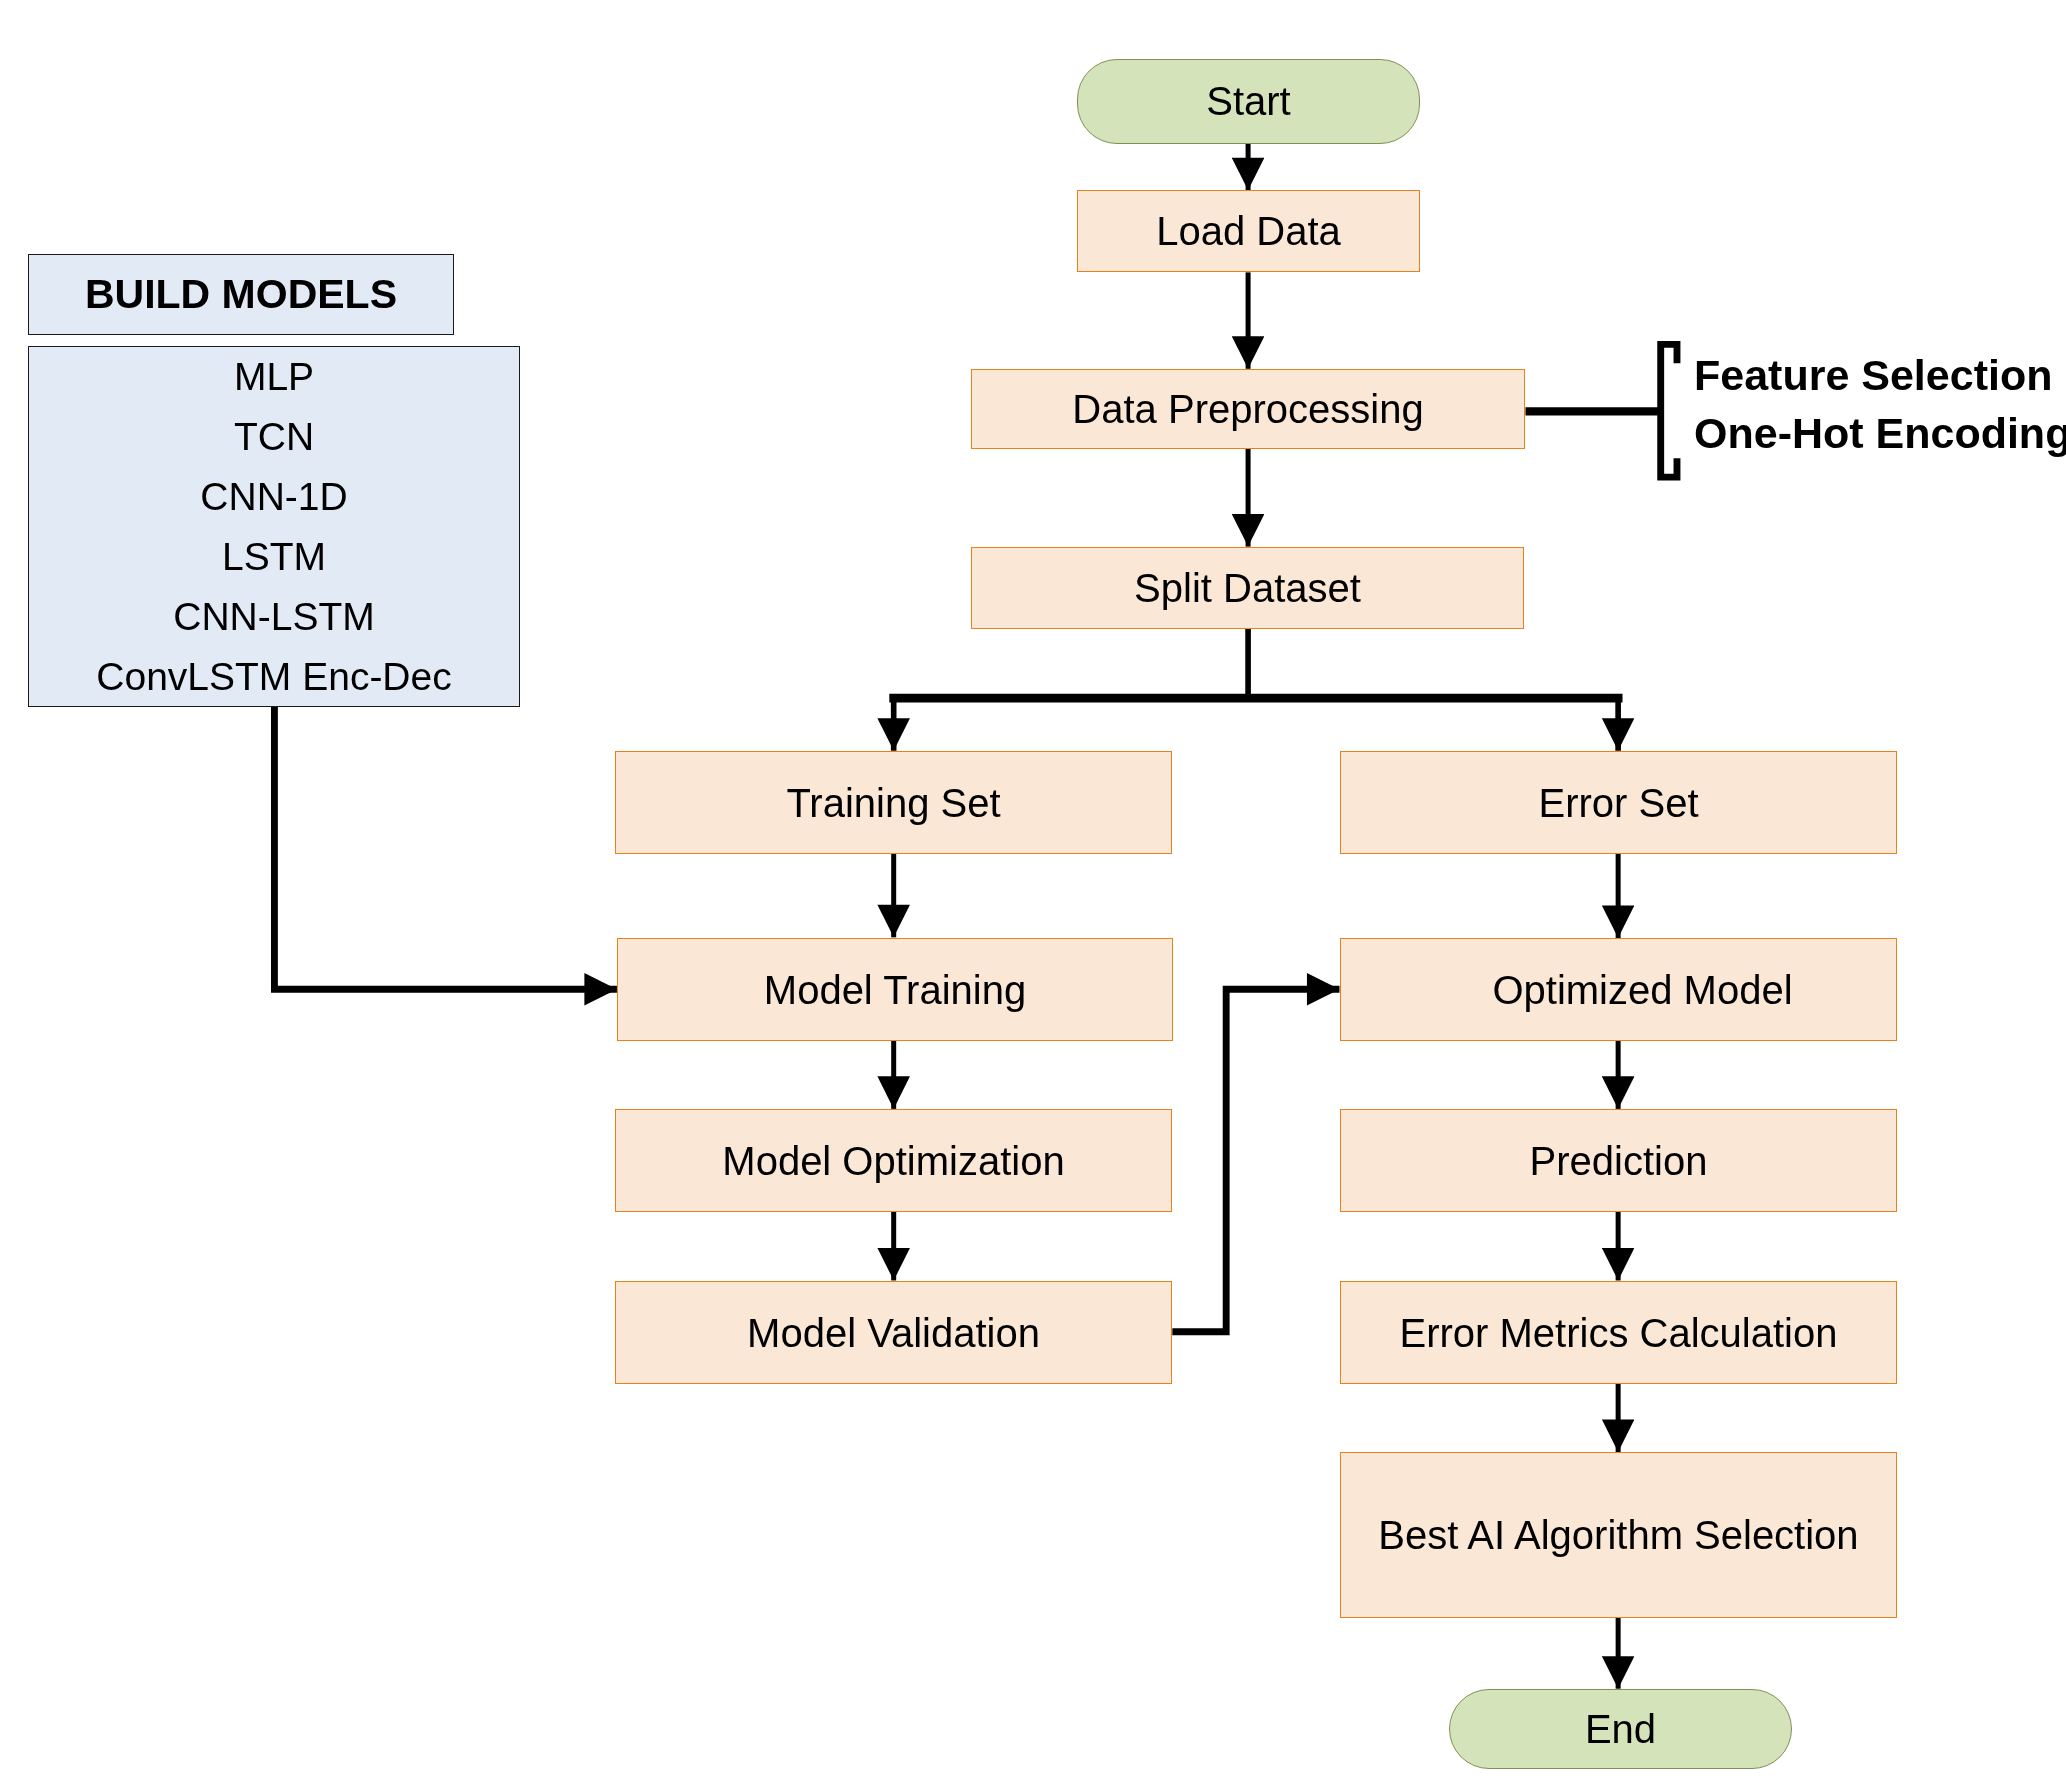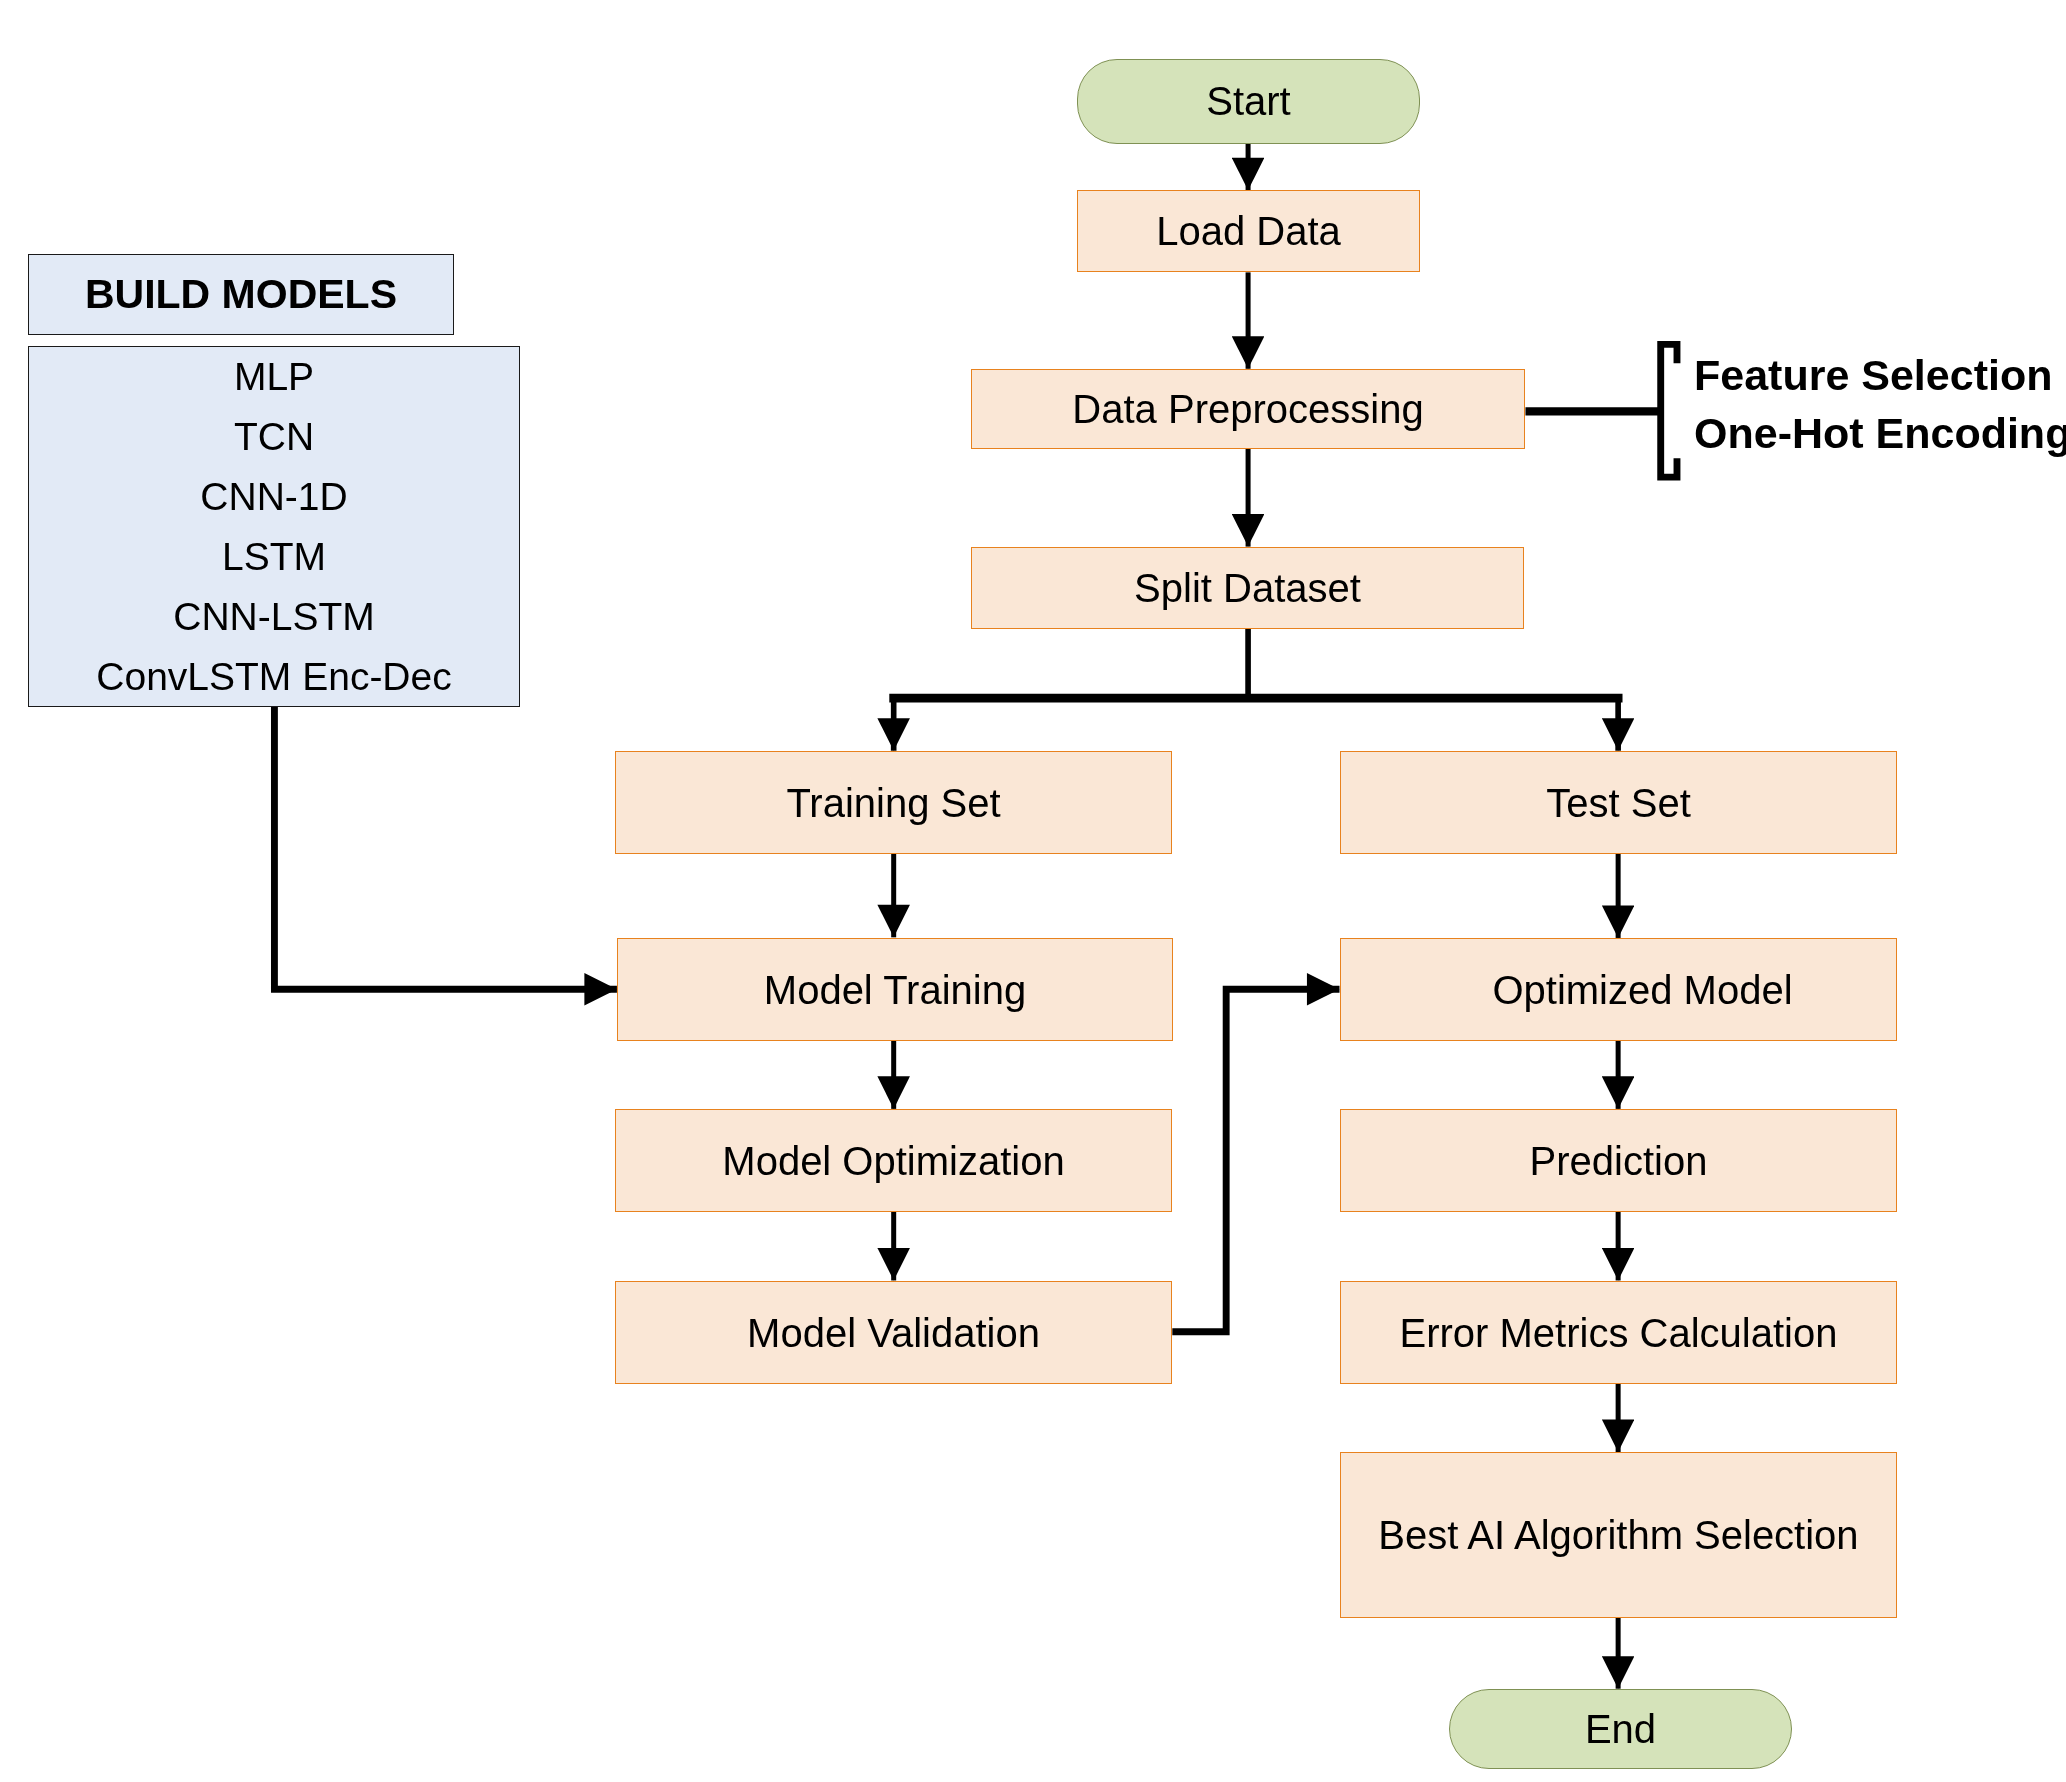--- a/index.html
+++ b/index.html
@@ -120,21 +120,21 @@
   <div class="node process" style="left:971px; top:547px; width:553px; height:82px;">Split Dataset</div>
 
   <div class="node process" style="left:615px; top:751px; width:557px; height:103px;">Training Set</div>
 
   <div class="node process" style="left:617px; top:938px; width:556px; height:103px;">Model Training</div>
 
   <div class="node process" style="left:615px; top:1109px; width:557px; height:103px;">Model Optimization</div>
 
   <div class="node process" style="left:615px; top:1281px; width:557px; height:103px;">Model Validation</div>
 
-  <div class="node process" style="left:1340px; top:751px; width:557px; height:103px;">Test Set</div>
+  <div class="node process" style="left:1340px; top:751px; width:557px; height:103px;">Error Set</div>
 
   <div class="node process" style="left:1340px; top:938px; width:557px; height:103px;padding-left:48px;">Optimized Model</div>
 
   <div class="node process" style="left:1340px; top:1109px; width:557px; height:103px;">Prediction</div>
 
   <div class="node process" style="left:1340px; top:1281px; width:557px; height:103px;">Error Metrics Calculation</div>
 
   <div class="node process" style="left:1340px; top:1452px; width:557px; height:166px;">Best AI Algorithm Selection</div>
 
   <div class="node panel panel-title" style="left:28px; top:254px; width:426px; height:81px;">BUILD MODELS</div>

